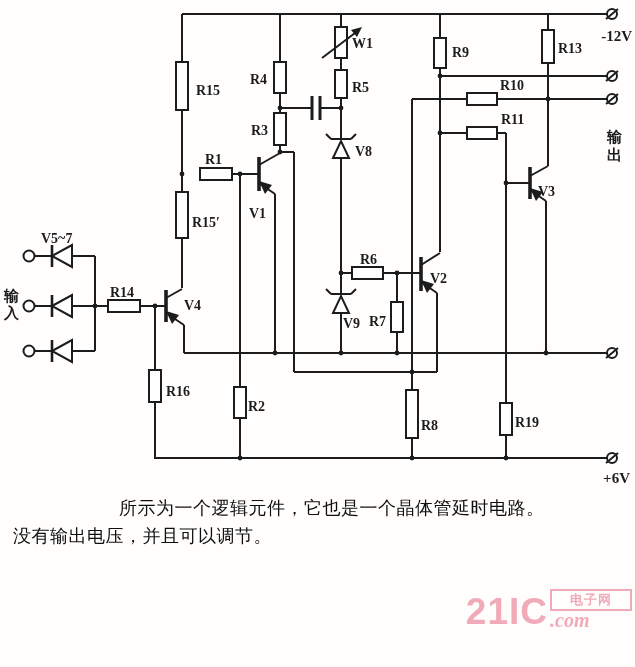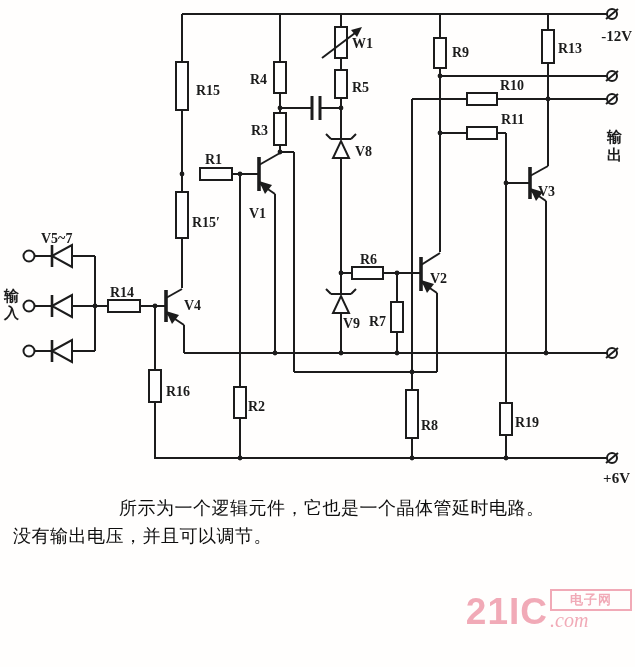--- a/index.html
+++ b/index.html
@@ -14,21 +14,21 @@
   .part{stroke:#1c1c1c;stroke-width:2;fill:#fff;}
   .dot{fill:#1c1c1c;stroke:none;}
   #caption{position:absolute;left:0;top:495px;width:627px;padding-left:13px;z-index:2;
            font-size:18px;line-height:27.5px;color:#0e0e0e;letter-spacing:0.5px;}
   #caption .cap-line:first-child{text-indent:106px;}
   #watermark{position:absolute;right:3px;top:589px;z-index:1;display:flex;align-items:flex-end;
              color:#ef9cab;font-family:"Liberation Sans",sans-serif;opacity:.85;}
   #wm-brand{font-size:37px;font-weight:bold;line-height:34px;letter-spacing:1px;}
   #wm-col{display:flex;flex-direction:column;align-items:flex-start;margin-left:2px;}
   #wm-tag{border:2px solid #ef9cab;font-size:13px;font-weight:bold;padding:0 18px;letter-spacing:1px;}
-  #wm-tld{font-family:"Liberation Serif",serif;font-style:italic;font-weight:normal;font-size:20px;line-height:18px;}
+  #wm-tld{font-family:"Liberation Serif",serif;font-style:italic;font-weight:bold;font-size:20px;line-height:18px;}
 </style>
 </head>
 <body>
 
 <div id="page">
 
 <svg id="schematic" width="635" height="492" viewBox="0 0 635 492">
 
   <path class="wire" d="
     M182,14 H607

